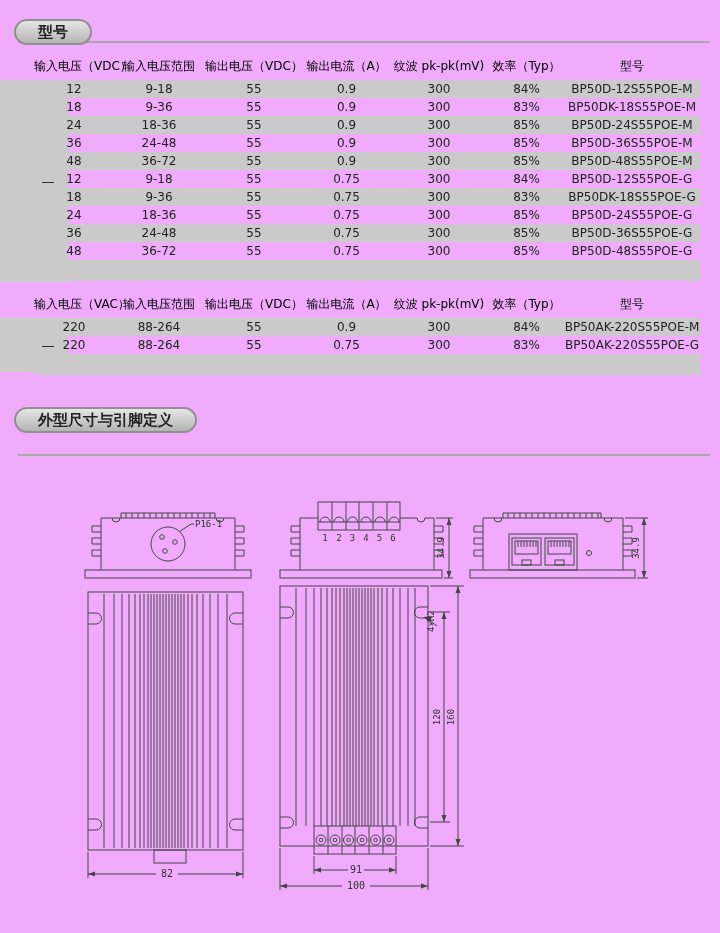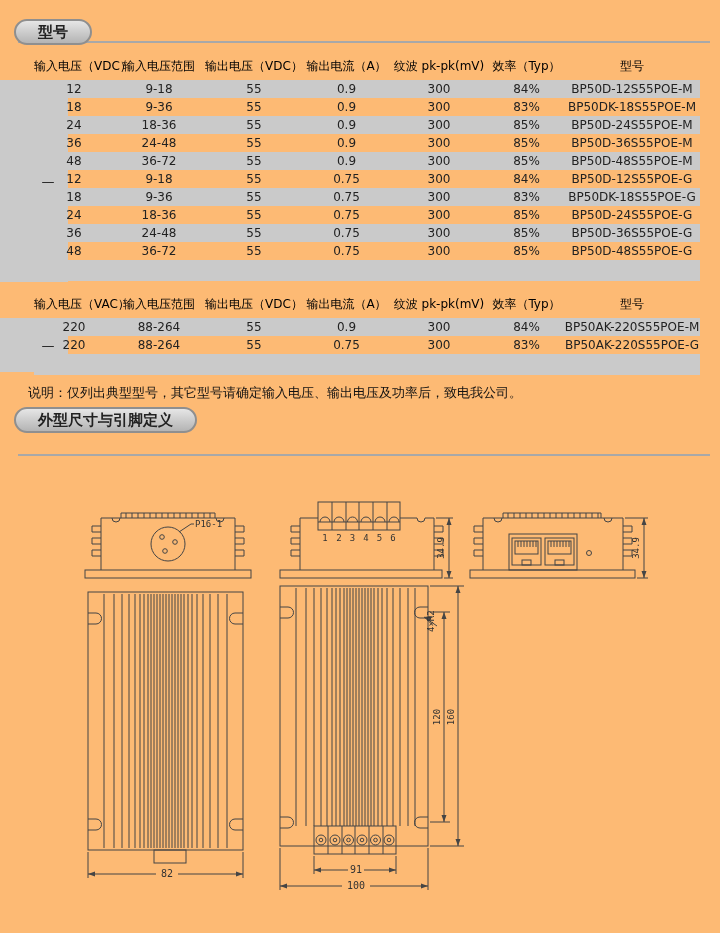--- a/index.html
+++ b/index.html
@@ -1,16 +1,16 @@
 <!DOCTYPE html>
 <html><head>
 <meta charset="utf-8">
 <style>
   html,body{margin:0;padding:0;background:#fff;}
-  #page{position:relative;width:720px;height:933px;background:#fdba74;overflow:hidden;
+  #page{position:relative;width:720px;height:933px;background:#f0abfc;overflow:hidden;
         font-family:"DejaVu Sans","Liberation Sans",sans-serif;color:#222;}
 
   
   .tab{position:absolute;height:22px;line-height:22px;padding:0 22px;border-radius:13px;
        background:linear-gradient(180deg,#e6e6e6 0%,#cfcfcf 45%,#b4b4b4 100%);
        border:2px solid #8f8f8f;font-size:15px;font-weight:bold;color:#222;
        white-space:nowrap;z-index:2;text-align:center;}
   .rule{position:absolute;height:2px;background:#a8a8a8;z-index:1;}
 
   
@@ -219,21 +219,20 @@
             <td>83%</td>
             <td>BP50AK-220S55POE-G</td>
           </tr>
           <tr class="footer-row">
             <td colspan="7"></td>
           </tr>
         </tbody>
     </table>
   </div>
 
-  <div class="note" style="left:28px;top:384px;">说明：仅列出典型型号，其它型号请确定输入电压、输出电压及功率后，致电我公司。</div>
 
   <div class="rule" style="left:18px;top:454px;width:692px;"></div>
   <div class="tab" style="left:14px;top:407px;">
     <span>外型尺寸与引脚定义</span>
   </div>
 
   <svg class="drw" style="left:83px;top:496px;" width="172" height="86" viewBox="0 0 172 86">
     <rect x="2" y="74" width="166" height="8"></rect>
     <path d="M18,74 V22 H152 V74"></path>
     <path d="M38,22 V17 H132 V22"></path>

